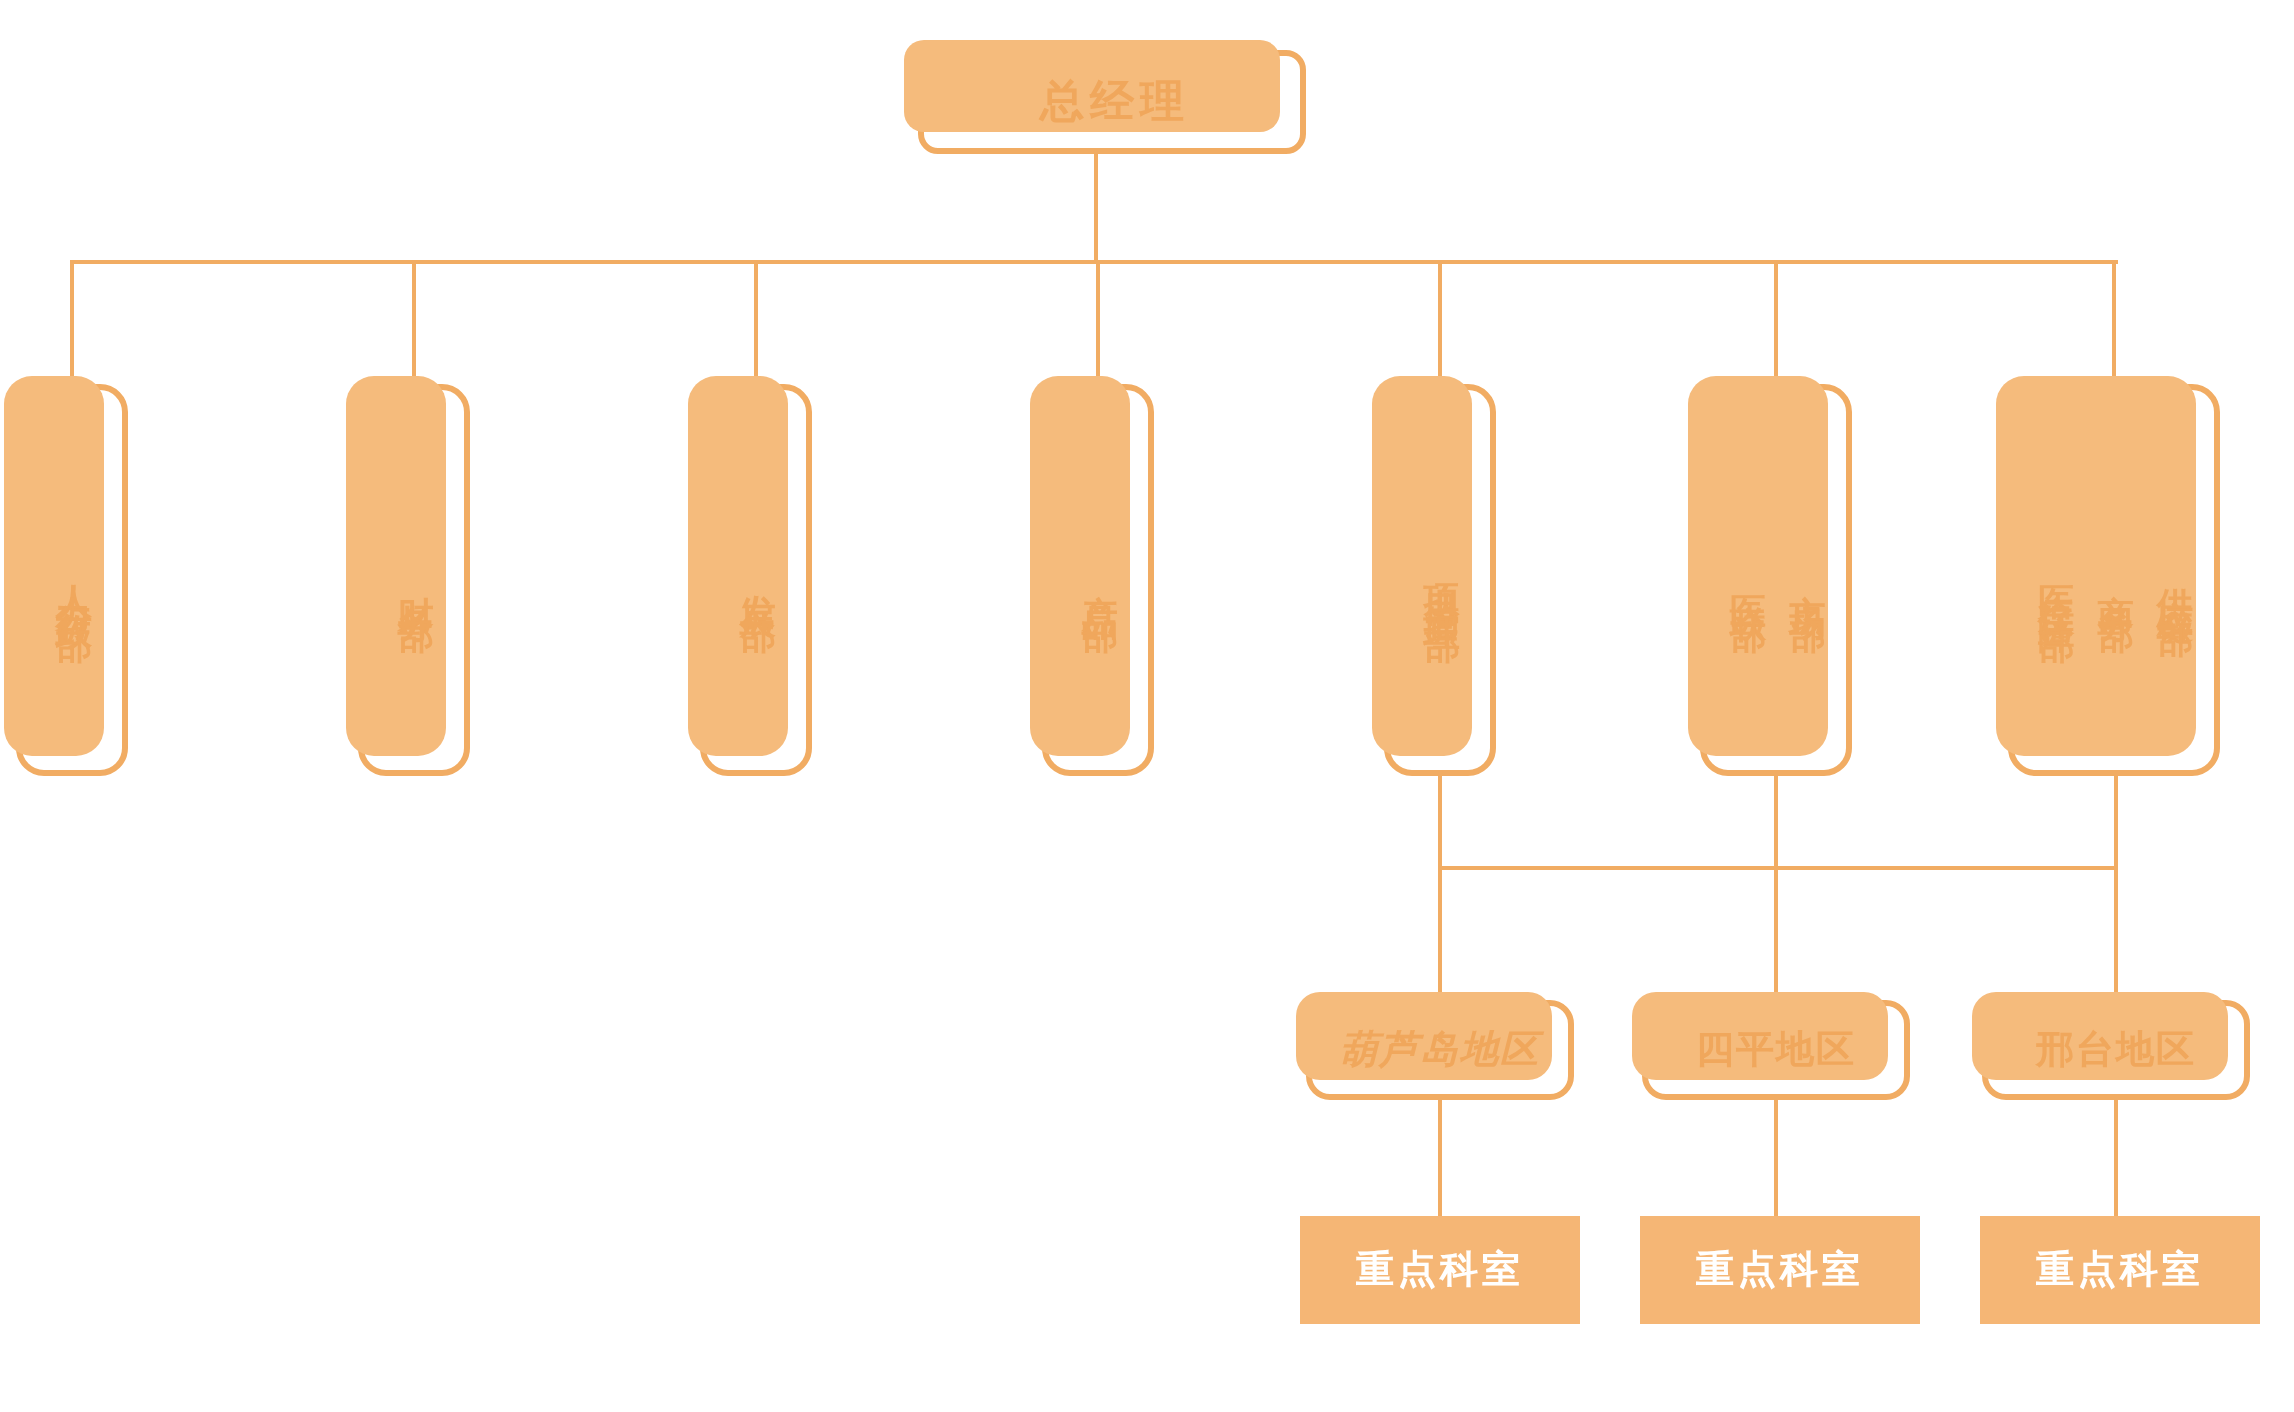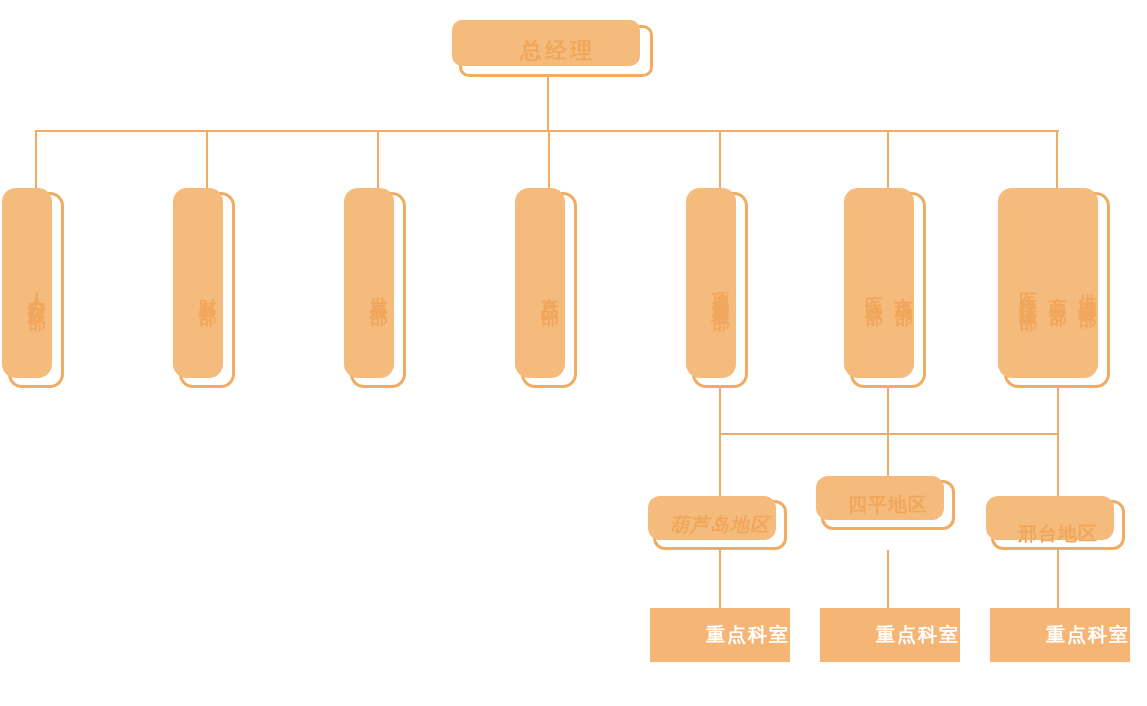--- a/index.html
+++ b/index.html
@@ -77,21 +77,21 @@
     font-weight:bold;
     color:var(--txt);
     letter-spacing:1px;
   }
   .key-node{
     position:absolute;
     background:var(--fill);
     border-radius:0;
     display:flex;
     align-items:center;
-    justify-content:flex-end;
+    justify-content:center;
     z-index:1;
   }
   .key-node .htext{
     font-size:19px;
     font-weight:bold;
     color:#ffffff;
     letter-spacing:2px;
   }
 </style>
 </head>
@@ -143,24 +143,24 @@
   </div>
   <div class="node dept-node" style="left:1004px;top:192px;width:106px;height:196px;">
     <span class="vtext">供应链部
 商务部
 医疗保障部</span>
   </div>
 
   <div class="node region-node" style="left:653px;top:500px;width:134px;height:50px;font-style:italic;">
     <span class="htext">葫芦岛地区</span>
   </div>
-  <div class="node region-node" style="left:821px;top:480px;width:134px;height:50px;">
+  <div class="node region-node" style="left:821px;top:500px;width:134px;height:50px;">
     <span class="htext">四平地区</span>
   </div>
-  <div class="node region-node" style="left:991px;top:500px;width:134px;height:50px;align-items:flex-end;">
+  <div class="node region-node" style="left:991px;top:500px;width:134px;height:50px;">
     <span class="htext">邢台地区</span>
   </div>
 
   <div class="key-node" style="left:650px;top:608px;width:140px;height:54px;">
     <span class="htext">重点科室</span>
   </div>
   <div class="key-node" style="left:820px;top:608px;width:140px;height:54px;">
     <span class="htext">重点科室</span>
   </div>
   <div class="key-node" style="left:990px;top:608px;width:140px;height:54px;">

